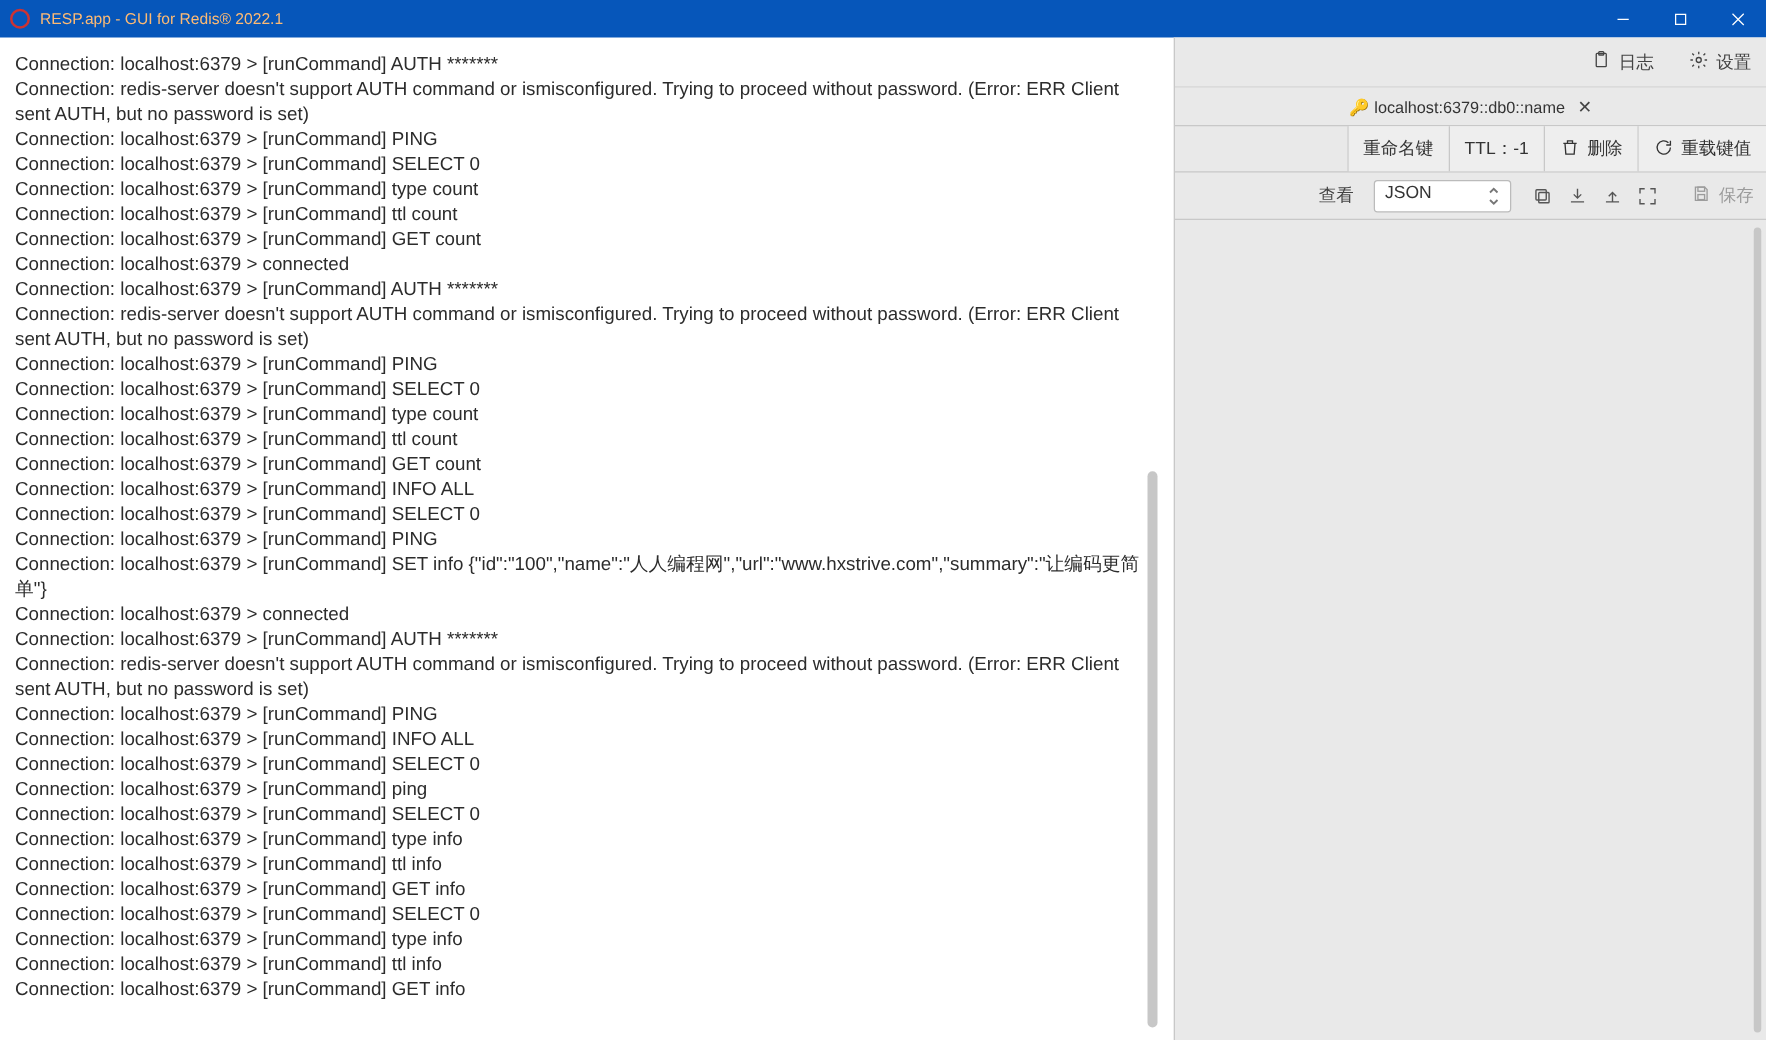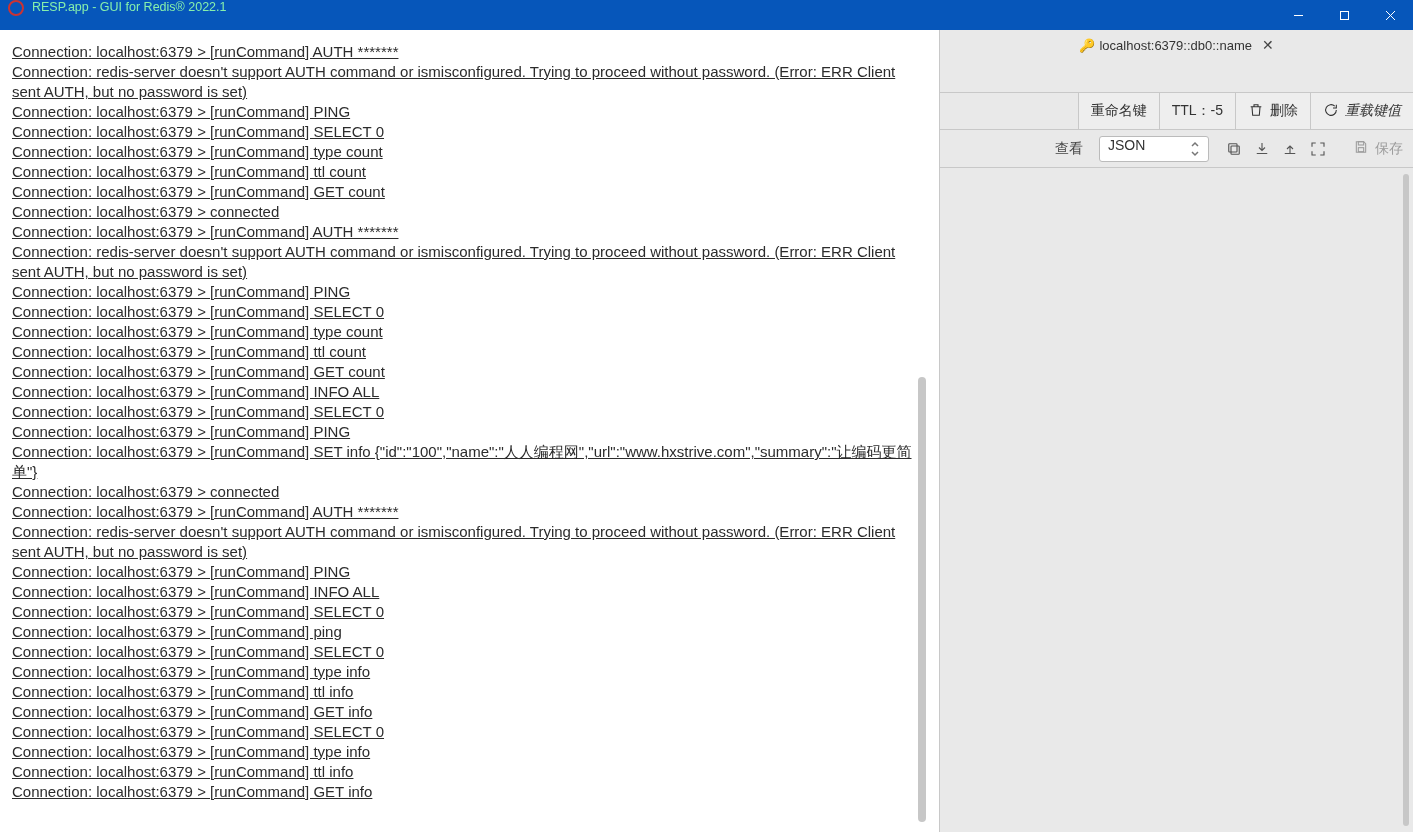--- a/index.html
+++ b/index.html
@@ -1,19 +1,19 @@
 <!DOCTYPE html>
 <html><head>
 <meta charset="utf-8">
 <style>
   * { box-sizing: border-box; margin: 0; padding: 0; }
   html, body { width: 100%; height: 100%; font-family: "Segoe UI", "Microsoft YaHei", Arial, sans-serif; font-size: 14px; color: #323232; background: #fff; overflow: hidden; }
 
   
-  .titlebar { height: 30px; background: #0656ba; color: #86efac; display: flex; align-items: flex-start; padding-left: 8px; user-select: none; }
+  .titlebar { height: 30px; background: #0656ba; color: #fdba74; display: flex; align-items: center; padding-left: 8px; user-select: none; }
   .titlebar .app-icon { width: 16px; height: 16px; border-radius: 50%; border: 2px solid #c33; margin-right: 8px; }
   .titlebar .title { font-size: 12.5px; }
   .titlebar .win-controls { margin-left: auto; display: flex; }
   .titlebar .win-btn { width: 46px; height: 30px; display: flex; align-items: center; justify-content: center; color: #fff; }
   .titlebar .win-btn svg { width: 11px; height: 11px; stroke: #fff; stroke-width: 1; fill: none; }
 
   
   .body { position: relative; width: 100%; height: calc(100% - 30px); }
 
   
@@ -21,42 +21,42 @@
 
   .right-panel .top-links { height: 40px; display: flex; align-items: center; justify-content: flex-end; padding: 0 12px; gap: 28px; border-bottom: 1px solid #d6d6d6; }
   .right-panel .top-links .link { display: flex; align-items: center; gap: 6px; color: #444; font-size: 14px; }
   .right-panel .top-links .link svg { width: 16px; height: 16px; stroke: #444; fill: none; stroke-width: 1.6; }
 
   .right-panel .tab-row { height: 30px; display: flex; align-items: center; justify-content: center; padding: 0 10px; }
   .right-panel .tab { display: flex; align-items: center; gap: 4px; font-size: 13px; color: #333; }
   .right-panel .tab .key-icon { color: #d79b00; font-size: 13px; }
   .right-panel .tab .close { margin-left: 6px; font-size: 14px; color: #444; }
 
-  .right-panel .action-row { height: 38px; display: flex; align-items: stretch; border-top: 1px solid #c8c8c8; border-bottom: 1px solid #c8c8c8; margin-top: 32px; }
+  .right-panel .action-row { height: 38px; display: flex; align-items: stretch; border-top: 1px solid #c8c8c8; border-bottom: 1px solid #c8c8c8; }
   .right-panel .action-row .spacer-left { flex: 1 1 auto; border-right: 1px solid #c8c8c8; }
   .right-panel .action-btn { display: flex; align-items: center; gap: 6px; padding: 0 12px; border-right: 1px solid #c8c8c8; color: #333; font-size: 14px; background: #eee; }
-  .right-panel .action-btn:last-child { border-right: none; font-style: italic; }
+  .right-panel .action-btn:last-child { border-right: none; }
   .right-panel .action-btn svg { width: 16px; height: 16px; stroke: #333; fill: none; stroke-width: 1.6; }
 
   .right-panel .view-row { height: 38px; display: flex; align-items: center; padding: 0 10px; gap: 16px; border-bottom: 1px solid #c8c8c8; }
   .right-panel .view-row .lbl { color: #444; margin-left: auto; }
   .right-panel .view-row .select { width: 110px; height: 26px; display: flex; align-items: flex-start; padding: 0 8px; background: #fff; border: 1px solid #bbb; border-radius: 3px; font-size: 14px; color: #333; position: relative; }
   .right-panel .view-row .select .chev { position: absolute; right: 6px; top: 3px; width: 14px; height: 18px; }
   .right-panel .view-row .icon-group { display: flex; gap: 10px; }
   .right-panel .view-row .icon-group .ic { width: 18px; height: 18px; display: flex; align-items: center; justify-content: center; }
   .right-panel .view-row .icon-group .ic svg { width: 18px; height: 18px; stroke: #555; fill: none; stroke-width: 1.5; }
   .right-panel .view-row .save { display: flex; align-items: center; gap: 6px; color: #9c9c9c; margin-left: 10px; text-align: center; }
   .right-panel .view-row .save svg { width: 16px; height: 16px; stroke: #9c9c9c; fill: none; stroke-width: 1.6; }
 
   .right-panel .content { flex: 1 1 auto; position: relative; }
   .right-panel .content .v-scroll { position: absolute; top: 6px; right: 4px; bottom: 6px; width: 6px; background: #c7c7c7; border-radius: 3px; }
 
   
   .log-overlay { position: absolute; top: 4px; left: 4px; width: 926px; bottom: 4px; background: #fff; overflow: hidden; }
-  .log-overlay .log-lines { padding: 8px 10px 10px 8px; font-size: 15px; line-height: 20px; color: #2c2c2c; text-decoration: underline; }
+  .log-overlay .log-lines { padding: 8px 10px 10px 8px; font-size: 15px; line-height: 20px; color: #2c2c2c; }
   .log-overlay .log-lines div { white-space: normal; word-break: break-word; }
   .log-overlay .v-scroll { position: absolute; top: 6px; right: 4px; width: 8px; height: 56%; background: #c7c7c7; border-radius: 4px; top: calc(100% - 56% - 6px); }
 </style>
 </head>
 <body>
 
 <div class="titlebar">
   <div class="app-icon"></div>
   <div class="title">RESP.app - GUI for Redis® 2022.1</div>
   <div class="win-controls">
@@ -75,36 +75,56 @@
           <path d="M1 1 L10 10 M10 1 L1 10"></path>
         </svg>
     </div>
   </div>
 </div>
 
 <div class="body">
 
   <div class="right-panel">
 
+    <div class="top-links">
+      <div class="link">
+        <span>
+          <svg viewBox="0 0 24 24">
+              <rect x="6" y="4" width="12" height="16" rx="1"></rect>
+              <rect x="9" y="2" width="6" height="4" rx="1"></rect>
+            </svg>
+        </span>
+        <span>日志</span>
+      </div>
+      <div class="link">
+        <span>
+          <svg viewBox="0 0 24 24">
+              <circle cx="12" cy="12" r="3"></circle>
+              <path d="M12 2v3M12 19v3M4.2 4.2l2.1 2.1M17.7 17.7l2.1 2.1M2 12h3M19 12h3M4.2 19.8l2.1-2.1M17.7 6.3l2.1-2.1"></path>
+            </svg>
+        </span>
+        <span>设置</span>
+      </div>
+    </div>
 
     <div class="tab-row">
       <div class="tab">
         <span class="key-icon">🔑</span>
         <span>localhost:6379::db0::name</span>
         <span class="close">✕</span>
       </div>
     </div>
 
     <div class="action-row">
       <div class="spacer-left"></div>
       <div class="action-btn">
         <span>重命名键</span>
       </div>
       <div class="action-btn">
-        <span>TTL：-5</span>
+        <span>TTL：-1</span>
       </div>
       <div class="action-btn">
         <span>
           <svg viewBox="0 0 24 24">
               <path d="M4 7h16M9 7V4h6v3M6 7l1 13h10l1-13"></path>
             </svg>
         </span>
         <span>删除</span>
       </div>
       <div class="action-btn">

